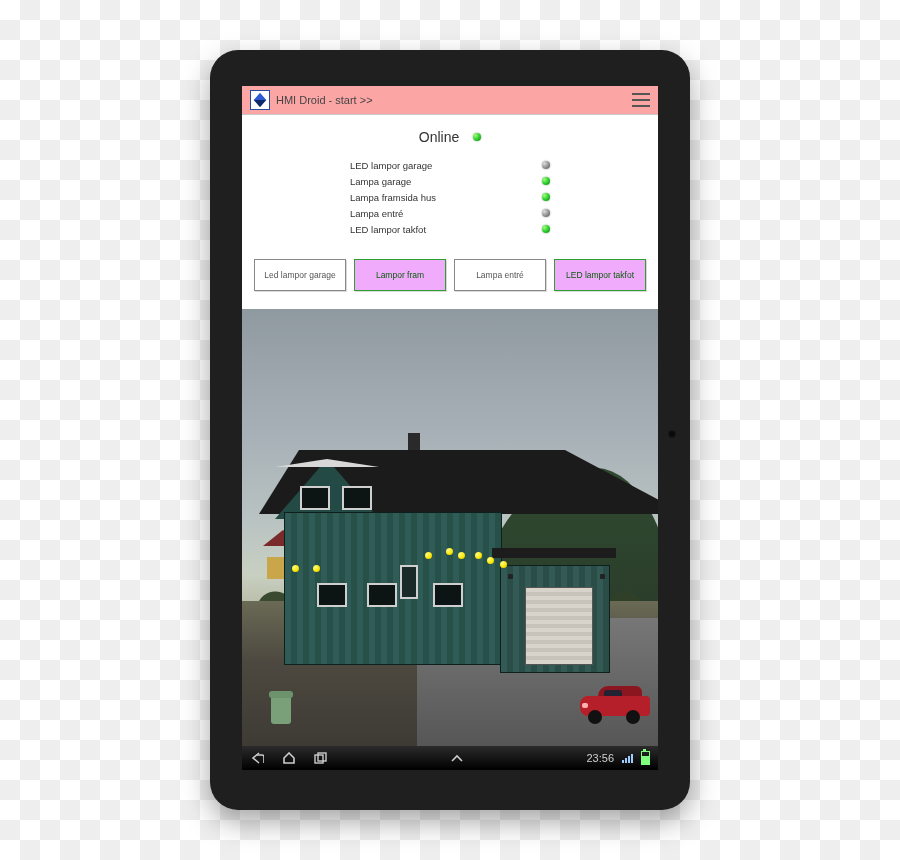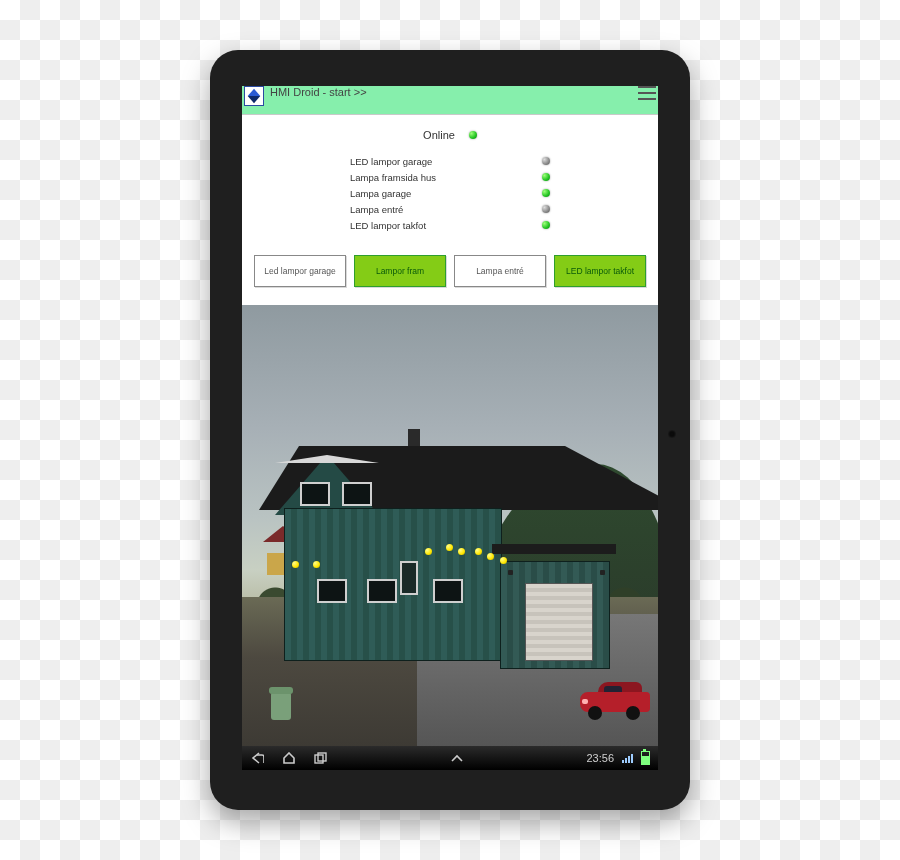--- a/index.html
+++ b/index.html
@@ -9,45 +9,45 @@
       linear-gradient(45deg,#eee 25%,transparent 25%,transparent 75%,#eee 75%,#eee);
     background-size:40px 40px;background-position:0 0,20px 20px;background-color:#fff;
     display:flex;align-items:center;justify-content:center}
   .tablet{width:480px;height:760px;background:#1f1f1f;border-radius:28px;
     box-shadow:0 12px 28px rgba(0,0,0,.35);position:relative;padding:36px 32px 40px 32px;
     box-sizing:border-box}
   .camera{position:absolute;right:14px;top:50%;width:8px;height:8px;border-radius:50%;
     background:#0b0b0b;box-shadow:inset 0 0 2px #333}
   .screen{width:100%;height:100%;background:#fff;position:relative;overflow:hidden}
   
-  .topbar{height:28px;background:#86efac;border-bottom:1px solid #c9c9c9;display:flex;
-    padding:0 2px;gap:6px}
+  .topbar{height:28px;background:#fca5a5;border-bottom:1px solid #c9c9c9;display:flex;
+    align-items:center;padding:0 8px;gap:6px}
   .logo{width:18px;height:18px;background:#fff;border:1px solid #2a4aa0;position:relative}
   .logo svg{width:100%;height:100%;display:block}
   .title{font-size:11px;color:#444}
   .spacer{flex:1}
   .menu-icon{width:18px;height:14px;display:flex;flex-direction:column;justify-content:space-between;cursor:pointer}
   .menu-icon span{height:2px;background:#555;display:block}
   
   .panel{background:#fff;padding:14px 10px 18px 10px}
   .online{display:flex;justify-content:center;align-items:center;gap:14px;margin-bottom:12px}
-  .lbl{font-size:11px;color:#333}
+  .lbl{font-size:14px;color:#333}
   .led{width:8px;height:8px;border-radius:50%;display:inline-block;
     box-shadow:0 0 2px rgba(0,0,0,.4)}
   .led.green{background:radial-gradient(circle at 30% 30%,#9dff7a,#21c321 60%,#117a11)}
   .led.gray{background:radial-gradient(circle at 30% 30%,#ddd,#888 60%,#555)}
   .status-list{width:200px;margin:0 auto}
   .row{display:flex;align-items:center;justify-content:space-between;height:16px}
   .row .name{font-size:9.5px;color:#333}
   .btnbar{display:flex;justify-content:space-between;gap:8px;margin-top:22px;padding:0 2px}
   .btn{flex:1;height:30px;border:1px solid #888;font-size:8.5px;display:flex;
     align-items:center;justify-content:center;box-shadow:1px 1px 0 rgba(0,0,0,.15);
     cursor:pointer;user-select:none}
   .btn.white{background:#fff;color:#555}
-  .btn.green{background:#84cc16;color:#0a5a0a;border-color:#2e9e2e}
+  .btn.green{background:#f0abfc;color:#0a5a0a;border-color:#2e9e2e}
   
   .scene{height:calc(100% - 28px - 190px - 24px);position:relative;overflow:hidden}
   .sky{position:absolute;inset:0;
     background:linear-gradient(#8f9aa0 0%,#a7b0b6 28%,#b9c3c2 48%,#c8d0c2 60%,#b8bba4 68%);}
   .hill-back{position:absolute;left:55%;right:-5%;top:36%;height:40%;
     background:linear-gradient(#2f4a2f,#2a3a2a);border-top-left-radius:60% 100%;
     border-top-right-radius:40% 100%}
   .trees{position:absolute;left:0;right:0;top:46%;height:22%;
     background:
       radial-gradient(circle at 8% 100%,#3a4a30 18px,transparent 19px),
@@ -157,25 +157,25 @@
         <div class="online">
           <span class="lbl">Online</span>
           <span class="led green"></span>
         </div>
         <div class="status-list">
           <div class="row">
             <span class="name">LED lampor garage</span>
             <span class="led gray"></span>
           </div>
           <div class="row">
+            <span class="name">Lampa garage</span>
+            <span class="led green"></span>
+          </div>
+          <div class="row">
             <span class="name">Lampa framsida hus</span>
-            <span class="led green"></span>
-          </div>
-          <div class="row">
-            <span class="name">Lampa garage</span>
             <span class="led green"></span>
           </div>
           <div class="row">
             <span class="name">Lampa entré</span>
             <span class="led gray"></span>
           </div>
           <div class="row">
             <span class="name">LED lampor takfot</span>
             <span class="led green"></span>
           </div>

